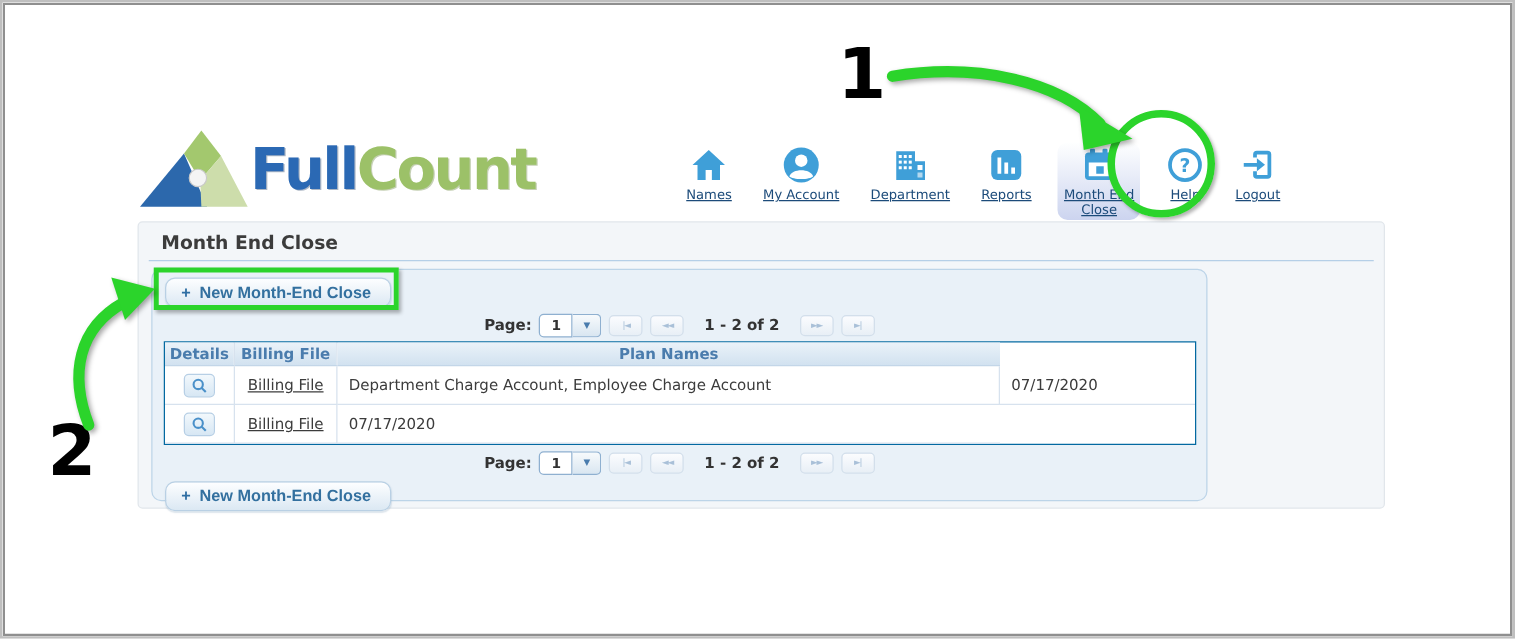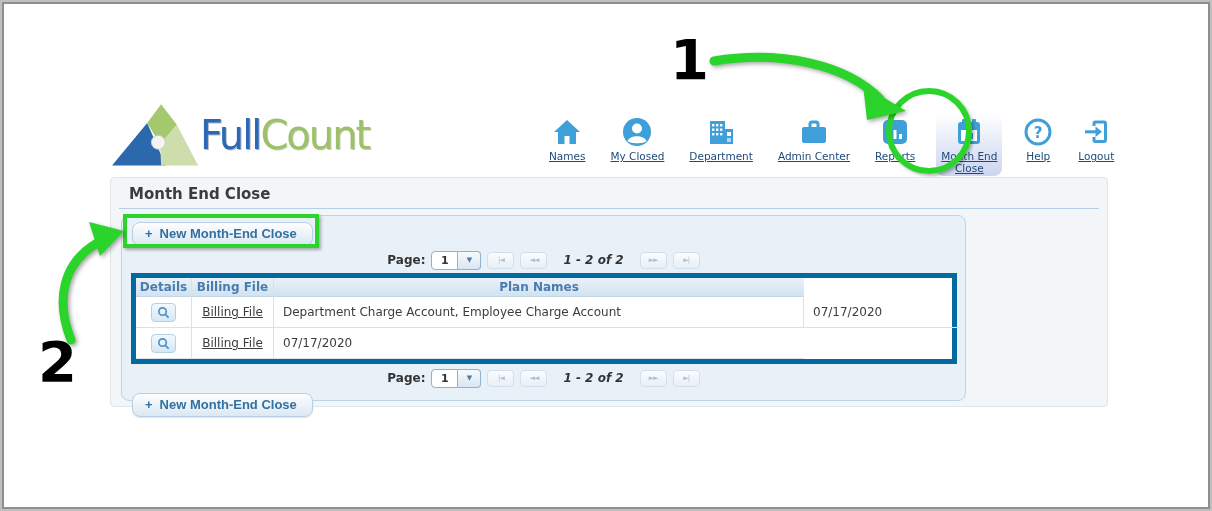--- a/index.html
+++ b/index.html
@@ -6,21 +6,21 @@
   html,body { background:#fff; }
   body { font-family:"DejaVu Sans", sans-serif; }
   .screen {
     position:relative; width:1212px; height:511px; background:#fff;
     border:2px solid #bfbfbf; box-shadow: inset 0 0 0 2px #8f8f8f;
     overflow:hidden;
   }
 
   
   .logo { position:absolute; left:110px; top:98px; display:flex; align-items:flex-end; }
-  .logo-text { font-size:40px; font-weight:normal; letter-spacing:-2px; line-height:66px; }
+  .logo-text { font-size:46px; font-weight:bold; letter-spacing:-2px; line-height:66px; }
   .logo-full  { color:#2b69b4; text-shadow:1px 1px 0 rgba(20,50,90,.35); }
   .logo-count { color:#9cc168; text-shadow:1px 1px 0 rgba(90,120,40,.35); }
 
   
   .nav { position:absolute; left:543px; top:112px; display:flex; align-items:flex-start; gap:17px; }
   .nav-item { display:flex; flex-direction:column; align-items:center; cursor:pointer; padding:2px 4px; border-radius:8px; }
   .nav-item .nicon { height:32px; display:flex; align-items:center; justify-content:center; }
   .nav-label { margin-top:2px; font-size:10.5px; color:#1c4b7a; text-decoration:underline; text-align:center; line-height:12px; white-space:nowrap; }
   .nav-item.wrap2 { width:66px; }
   .nav-item.wrap2 .nav-label { white-space:normal; }
@@ -54,24 +54,24 @@
   .pager-label { font-size:12px; font-weight:bold; color:#333; }
   .page-select { display:flex; cursor:pointer; }
   .page-num { width:27px; height:19px; background:#fff; border:1px solid #8fb0d0; border-radius:4px 0 0 4px;
               font-size:11px; font-weight:bold; color:#333; display:flex; align-items:center; justify-content:center; }
   .page-dd  { width:23px; height:19px; border:1px solid #8fb0d0; border-left:none; border-radius:0 4px 4px 0;
               background:linear-gradient(#f7fafc,#d9e6f1); color:#4a7cad; font-size:7px;
               display:flex; align-items:center; justify-content:center; }
   .pg-btn { width:27px; height:17px; border-radius:4px; border:1px solid #d3dfeb;
             background:linear-gradient(#fbfcfe,#e8eff6); color:#a9c0d8; font-size:7px;
             display:flex; align-items:center; justify-content:center; cursor:default; letter-spacing:-1px; }
-  .pg-range { font-size:12px; font-weight:bold; color:#333; margin:0 10px;font-style:italic; }
-
-  
-  .tbl { margin:3px 8px 0 9px; border:5px solid #0369a1; background:#fff; }
+  .pg-range { font-size:12px; font-weight:bold; color:#333; margin:0 10px; }
+
+  
+  .tbl { margin:3px 8px 0 9px; border:1px solid #0369a1; background:#fff; }
   .t-row { display:grid; grid-template-columns:56px 82px 530px 156px; }
   .t-cell { border-right:1px solid #d7e2ee; border-bottom:1px solid #d7e2ee;
             display:flex; align-items:center; font-size:12px; color:#3c3c3c; }
   .t-cell:last-child { border-right:none; }
   .t-head .t-cell { height:19px; justify-content:center; background:linear-gradient(#eaf2f9,#d2e2f0);
                     color:#4a7cad; font-weight:bold; border-bottom:1px solid #c3d6e8; }
   .t-body .t-cell { height:31px; }
   .c-center { justify-content:center; }
   .c-pad { padding-left:9px; }
   .sort-ic { display:flex; flex-direction:column; margin-left:6px; color:#4a7cad; font-size:6px; line-height:5px; }
@@ -125,21 +125,21 @@
       <span class="nav-label">Names</span>
     </div>
     <div class="nav-item">
       <span class="nicon">
         <svg width="30" height="30" viewBox="0 0 30 30">
           <circle cx="15" cy="15" r="14" fill="#3f9fd8"></circle>
           <circle cx="15" cy="11.5" r="5" fill="#fff"></circle>
           <path d="M5.5 24 C7.5 17.5 22.5 17.5 24.5 24 C22 27 8 27 5.5 24 Z" fill="#fff"></path>
         </svg>
       </span>
-      <span class="nav-label">My Closed</span>
+      <span class="nav-label">My Account</span>
     </div>
     <div class="nav-item">
       <span class="nicon">
         <svg width="30" height="30" viewBox="0 0 30 30">
           <rect x="4" y="4" width="15" height="23" fill="#3f9fd8"></rect>
           <rect x="19" y="12" width="8" height="15" fill="#3f9fd8"></rect>
           <g fill="#fff">
             <rect x="6" y="7" width="2.4" height="2.4"></rect>
               <rect x="10" y="7" width="2.4" height="2.4"></rect>
               <rect x="14" y="7" width="2.4" height="2.4"></rect>
@@ -148,29 +148,20 @@
               <rect x="14" y="11.5" width="2.4" height="2.4"></rect>
             <rect x="6" y="16" width="2.4" height="2.4"></rect>
               <rect x="10" y="16" width="2.4" height="2.4"></rect>
               <rect x="14" y="16" width="2.4" height="2.4"></rect>
             <rect x="21" y="15" width="4" height="4"></rect>
             <rect x="21" y="21" width="4" height="4" opacity=".6"></rect>
           </g>
         </svg>
       </span>
       <span class="nav-label">Department</span>
-    </div>
-    <div class="nav-item">
-      <span class="nicon">
-        <svg width="30" height="30" viewBox="0 0 30 30">
-          <path d="M11 10 V7 a2 2 0 0 1 2-2 h4 a2 2 0 0 1 2 2 v3" fill="none" stroke="#3f9fd8" stroke-width="3"></path>
-          <rect x="3" y="10" width="24" height="16" rx="2" fill="#3f9fd8"></rect>
-        </svg>
-      </span>
-      <span class="nav-label">Admin Center</span>
     </div>
     <div class="nav-item">
       <span class="nicon">
         <svg width="30" height="30" viewBox="0 0 30 30">
           <rect x="3" y="3" width="24" height="24" rx="5" fill="#3f9fd8"></rect>
           <g fill="#fff">
             <rect x="8" y="9" width="3" height="13"></rect>
             <rect x="13.5" y="13" width="3" height="9"></rect>
             <rect x="19" y="17" width="3" height="5"></rect>
           </g>

